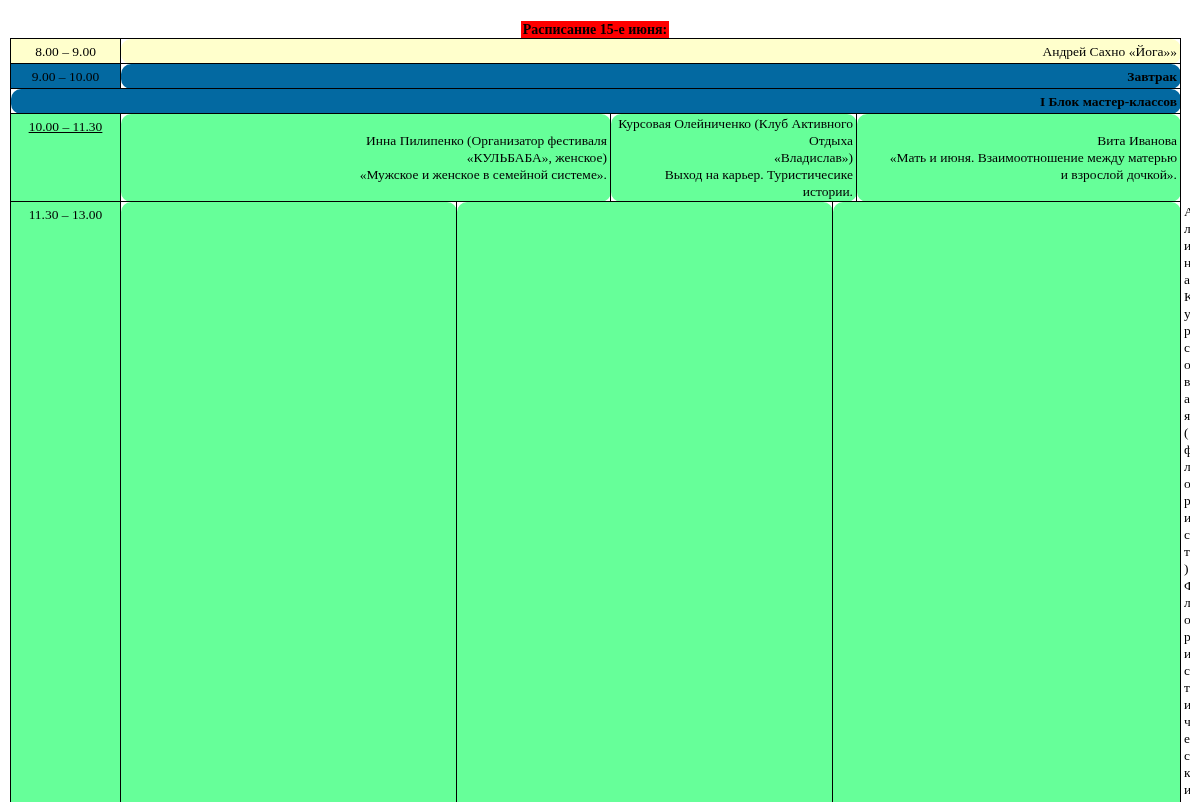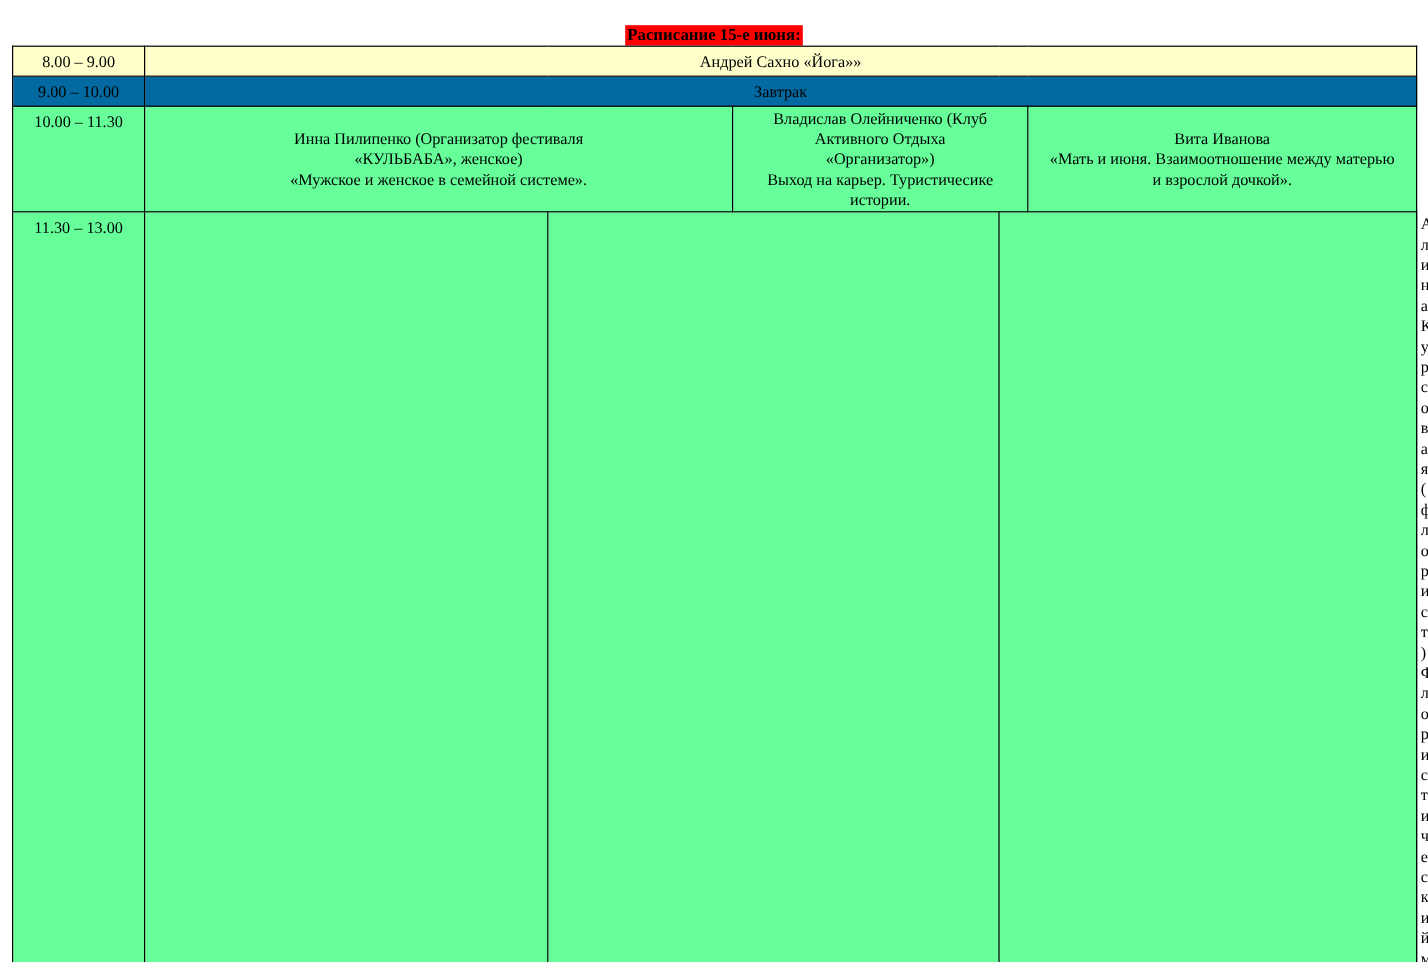--- a/index.html
+++ b/index.html
@@ -59,24 +59,25 @@
     padding: 1px 3px;
     vertical-align: middle;
     word-wrap: break-word;
   }
 
   td.time {
     text-align: center;
     width: 110px;
   }
   td.center {
-    text-align: center;
+    text-align: right;
+    border-radius: 10px;
   }
   td.bold {
-    font-weight: normal;
+    font-weight: bold;
   }
 
   .bg-yellow { background: #FFFFCC; }
   .bg-green  { background: #66FF99; }
   .bg-white  { background: #0369a1; }
   .r-h22 { height: 22px; }
   .r-h62 { height: 62px; }
   .r-h140 { height: 140px; }
 
   .cellline { display: block; }
@@ -104,31 +105,34 @@
         <tr>
       <td class="time bg-yellow r-h22">8.00 – 9.00</td>
       <td class="center bg-yellow r-h22" colspan="5">Андрей Сахно «Йога»»</td>
     </tr>
 
     <tr>
       <td class="time bg-white r-h22">9.00 – 10.00</td>
       <td class="center bold bg-white r-h22" colspan="5">Завтрак</td>
     </tr>
 
+    <tr>
+      <td class="center bold bg-white r-h22" colspan="6">I Блок мастер-классов</td>
+    </tr>
 
     <tr>
-      <td class="time bg-green r-h62" style="vertical-align:top; padding-top:4px;">10.00 – 11.30</td>
+      <td class="time bg-green r-h62" style="vertical-align:top; padding-top:4px;text-decoration:underline;">10.00 – 11.30</td>
       <td class="center bg-green r-h62" colspan="2">
         <span class="cellline">Инна Пилипенко (Организатор фестиваля</span>
         <span class="cellline">«КУЛЬБАБА», женское)</span>
         <span class="cellline">«Мужское и женское в семейной системе».</span>
       </td>
       <td class="center bg-green r-h62" colspan="2">
-        <span class="cellline">Владислав Олейниченко (Клуб Активного Отдыха</span>
-        <span class="cellline">«Организатор»)</span>
+        <span class="cellline">Курсовая Олейниченко (Клуб Активного Отдыха</span>
+        <span class="cellline">«Владислав»)</span>
         <span class="cellline">Выход на карьер. Туристичесике истории.</span>
       </td>
       <td class="center bg-green r-h62">
         <span class="cellline">Вита Иванова</span>
         <span class="cellline">«Мать и июня. Взаимоотношение между матерью</span>
         <span class="cellline">и взрослой дочкой».</span>
       </td>
     </tr>
 
 

